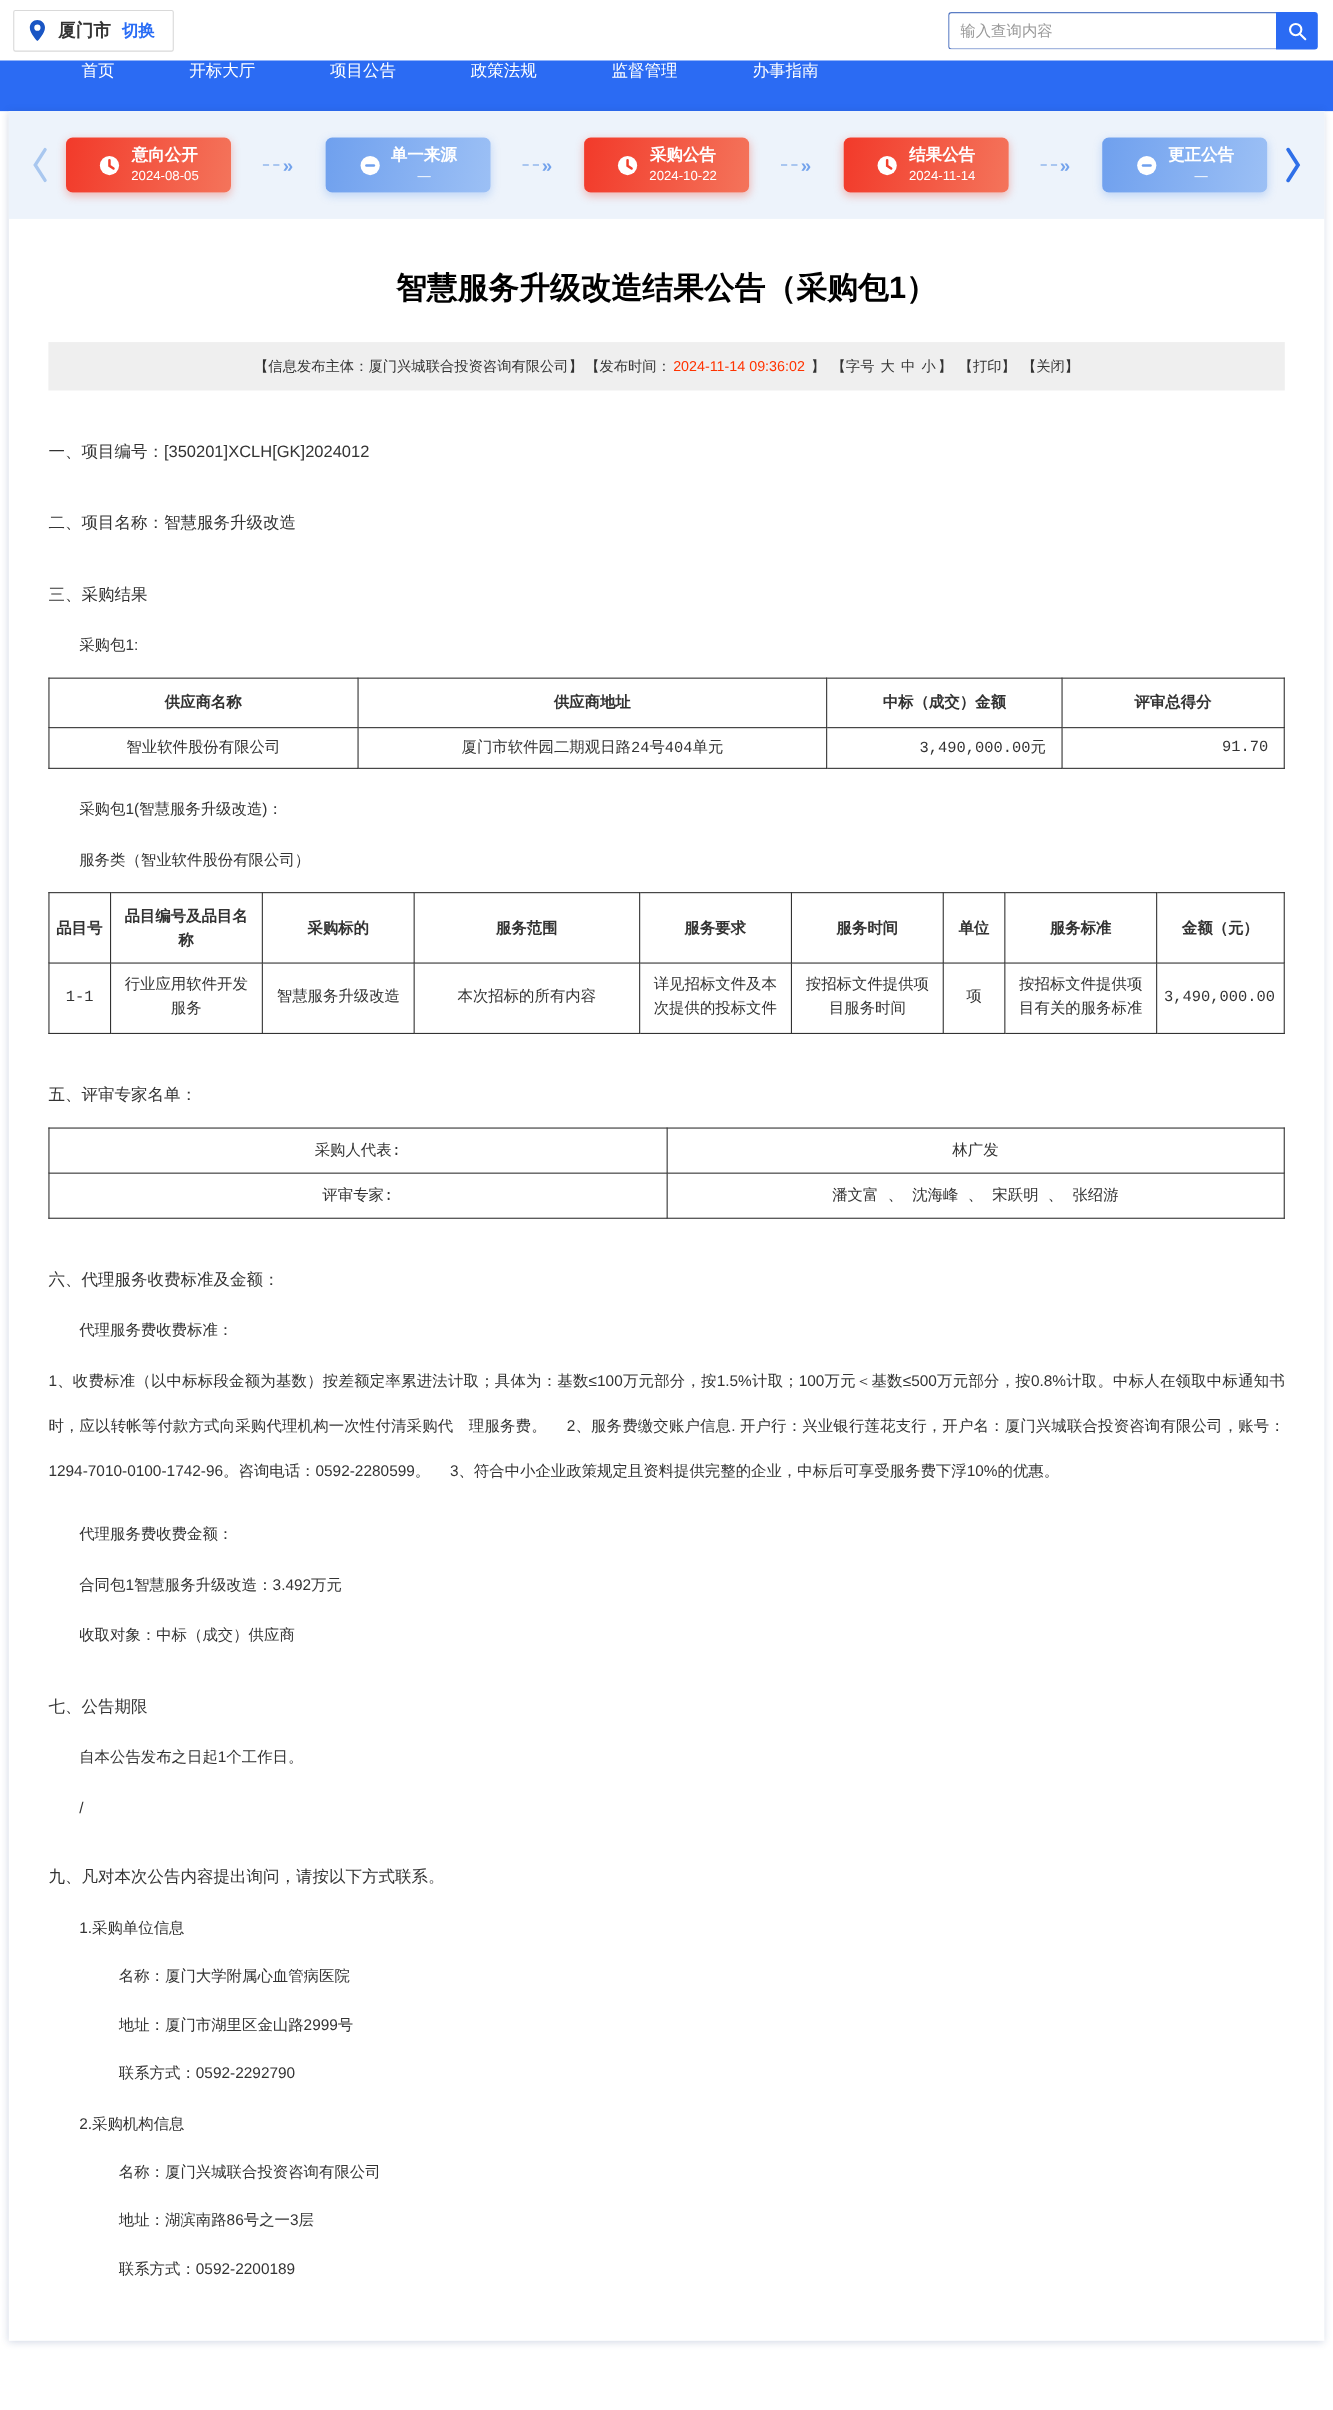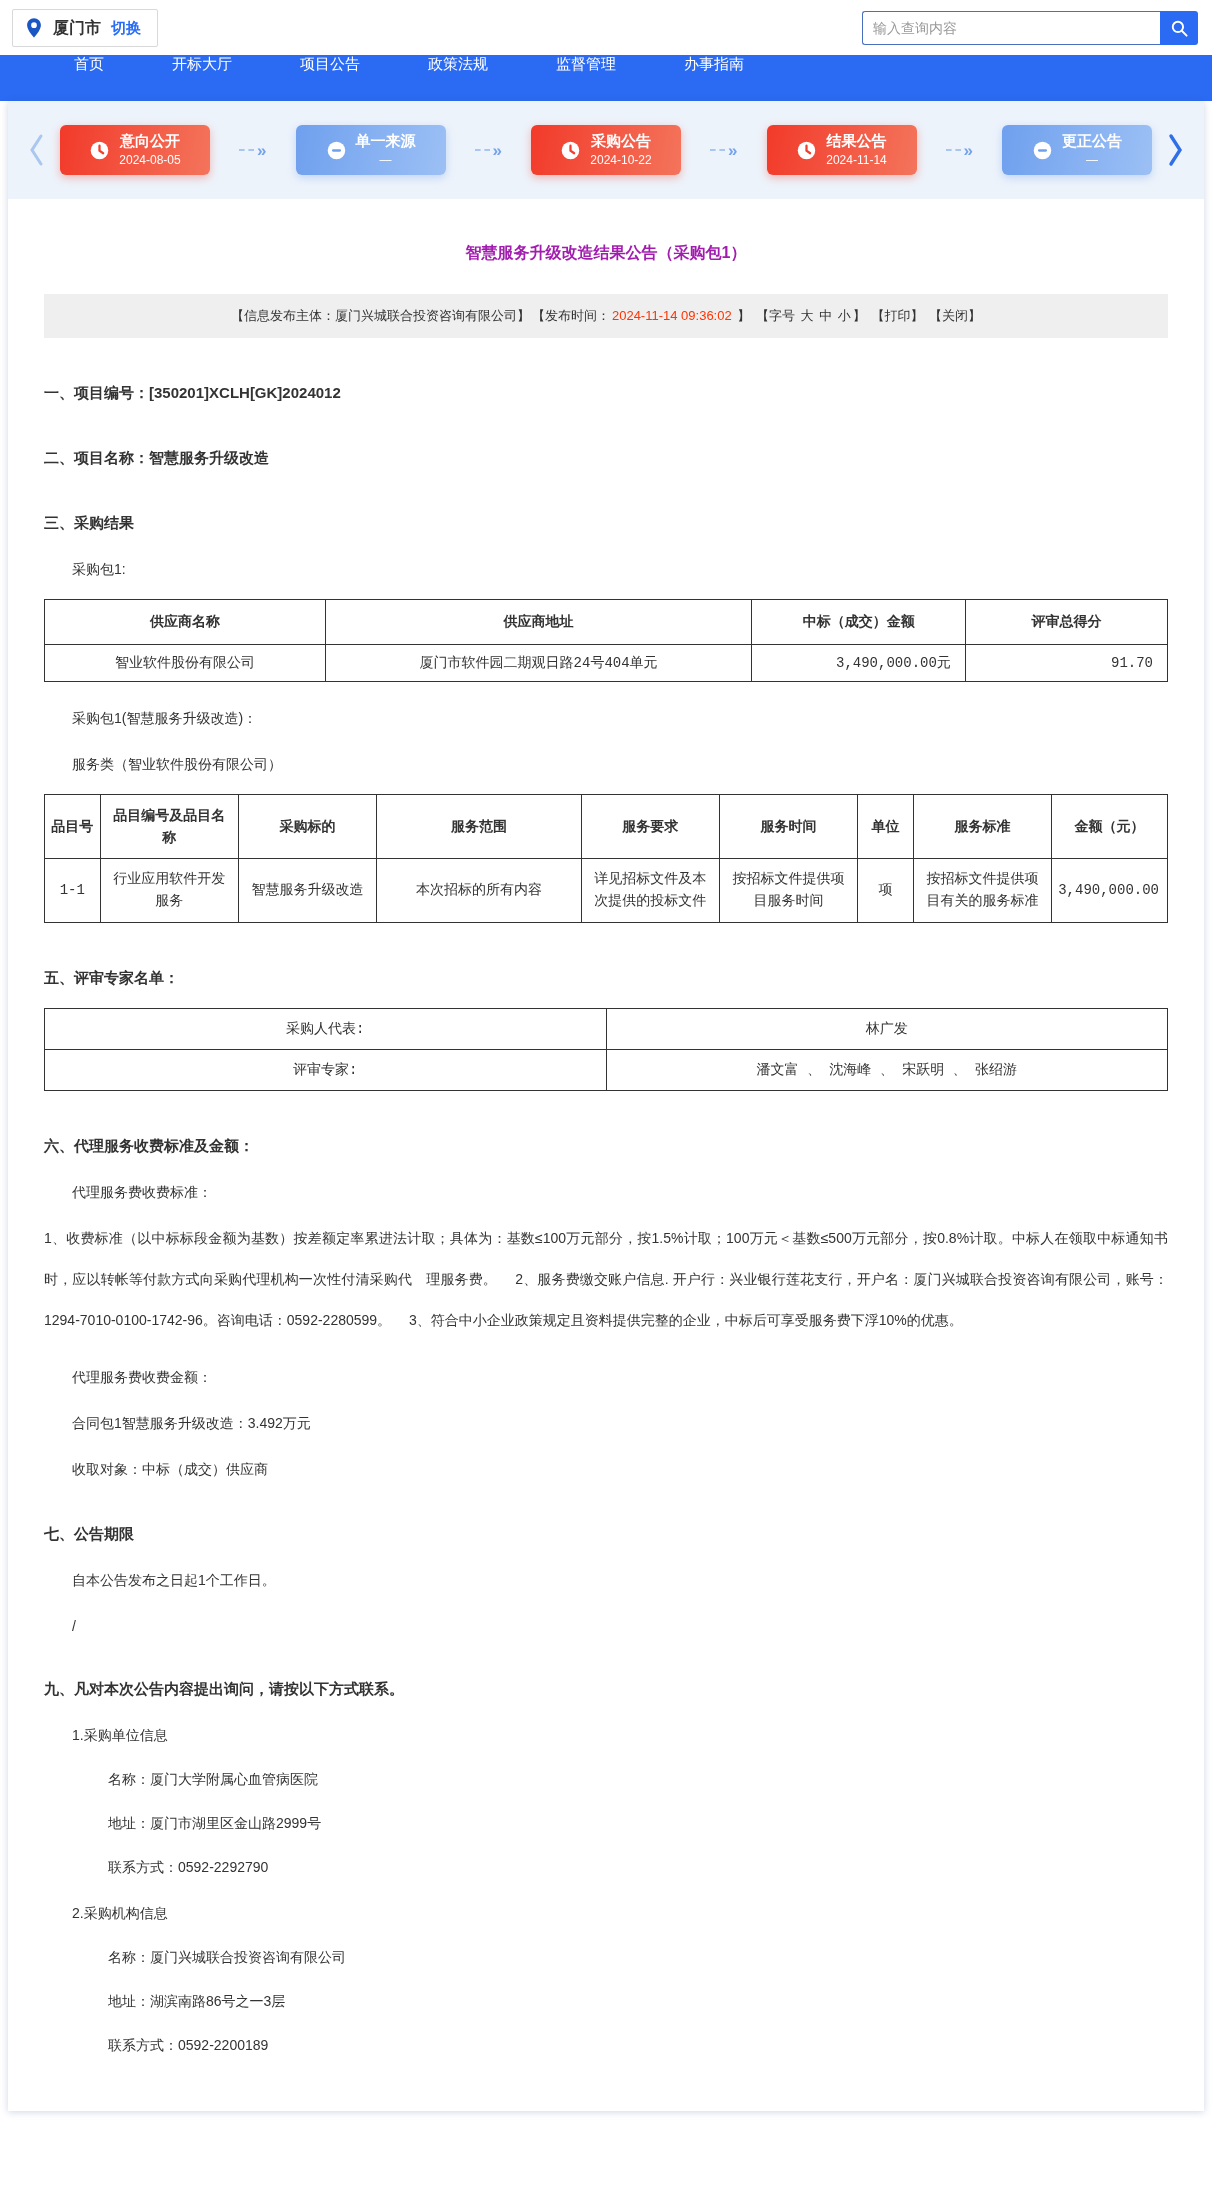--- a/index.html
+++ b/index.html
@@ -39,26 +39,26 @@
   .step.inactive .icon { color:#6fa0ee; }
   .step-text { text-align:center; line-height:1.25; }
   .step-label { font-size:15px; font-weight:bold; }
   .step-date  { font-size:12px; margin-top:2px; }
   .flow { display:flex; align-items:center; color:#7da9ec; padding:0 4px; }
   .flow .dash { width:15px; border-top:2px dashed #a9c6f0; margin-right:3px; }
   .flow .chev { font-size:17px; font-weight:bold; letter-spacing:-3px; color:#74a3ec; line-height:1; padding-right:3px; }
 
   
   .content { padding:28px 36px 56px; }
-  .a-title { text-align:center; font-size:16px; font-weight:bold; color:#a21caf; margin:16px 0 30px; }
+  .a-title { text-align:center; font-size:28px; font-weight:bold; color:#000000; margin:16px 0 30px; }
   .meta-bar { background:#efefef; text-align:center; font-size:13px; color:#333; padding:13px 6px; }
   .meta-bar span { margin:0 1px; }
   .meta-bar .time { color:#ff3300; }
 
-  .sec-h { font-weight:bold; font-size:15px; color:#333; margin-top:46px; }
+  .sec-h { font-weight:normal; font-size:15px; color:#333; margin-top:46px; }
   .line-indent1 { padding-left:28px; margin-top:28px; }
   .line-indent2 { padding-left:64px; margin-top:26px; }
   .para { margin-top:16px; line-height:2.95; text-align:justify; }
 
   table { border-collapse:collapse; width:100%; margin-top:20px; }
   th,td { border:1px solid #333; font-size:14px; padding:9px 8px; color:#333; }
   th { font-weight:bold; text-align:center; padding:13px 8px; }
   td { text-align:center;font-family:Liberation Mono, monospace; }
   .result-table td.num { text-align:right; padding-right:14px; }
   .subject-table td, .subject-table th { padding:9px 6px; line-height:1.6; }

